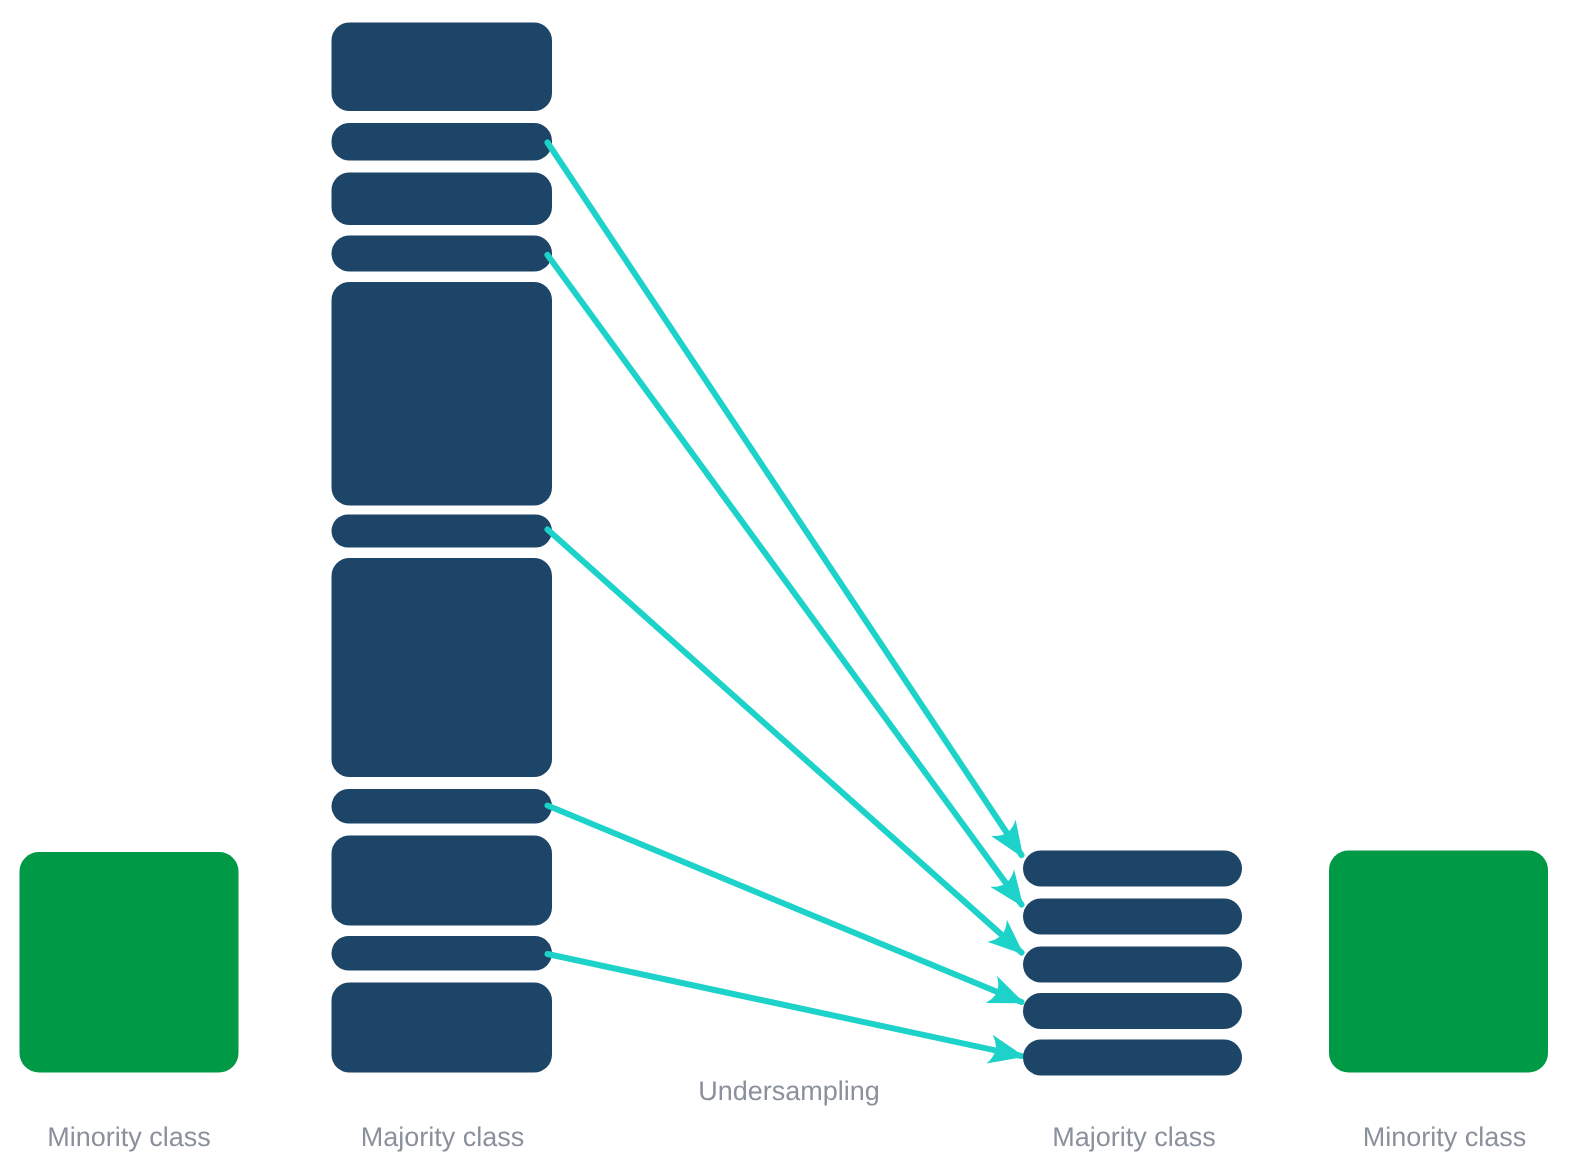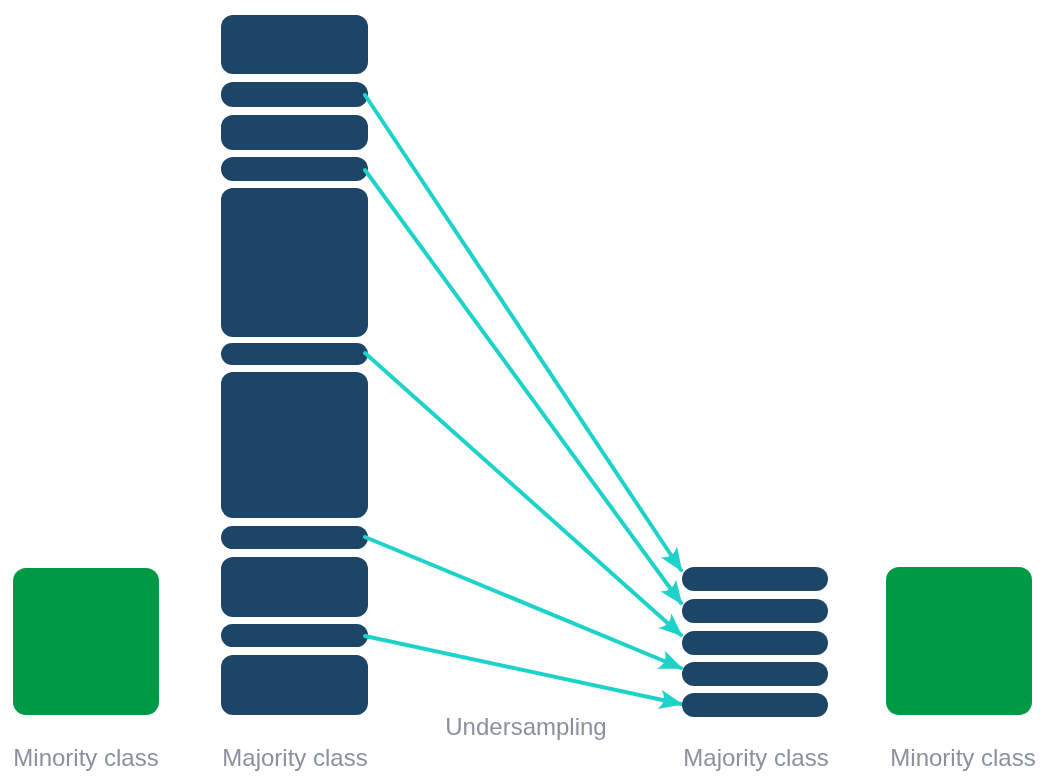--- a/index.html
+++ b/index.html
@@ -22,21 +22,21 @@
   }
   .square {
     position: absolute;
     background: var(--green, #009945);
     border-radius: 13px;
   }
   .label {
     position: absolute;
     transform: translateX(-50%);
     color: var(--gray, #8b919c);
-    font-size: 24px;
+    font-size: 18px;
     line-height: 22px;
     white-space: nowrap;
   }
   #arrow-layer {
     position: absolute;
     left: 0;
     top: 0;
     pointer-events: none;
   }
 </style>

